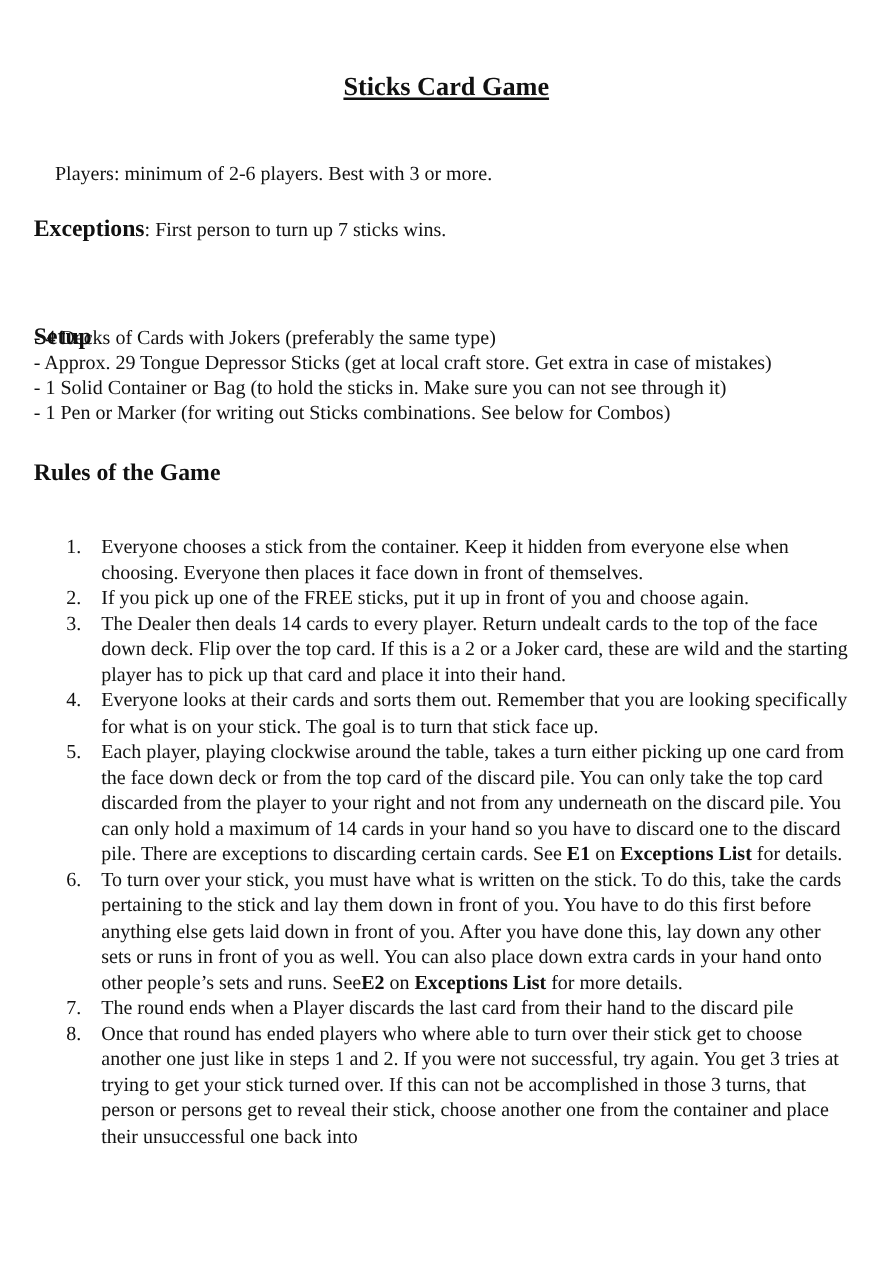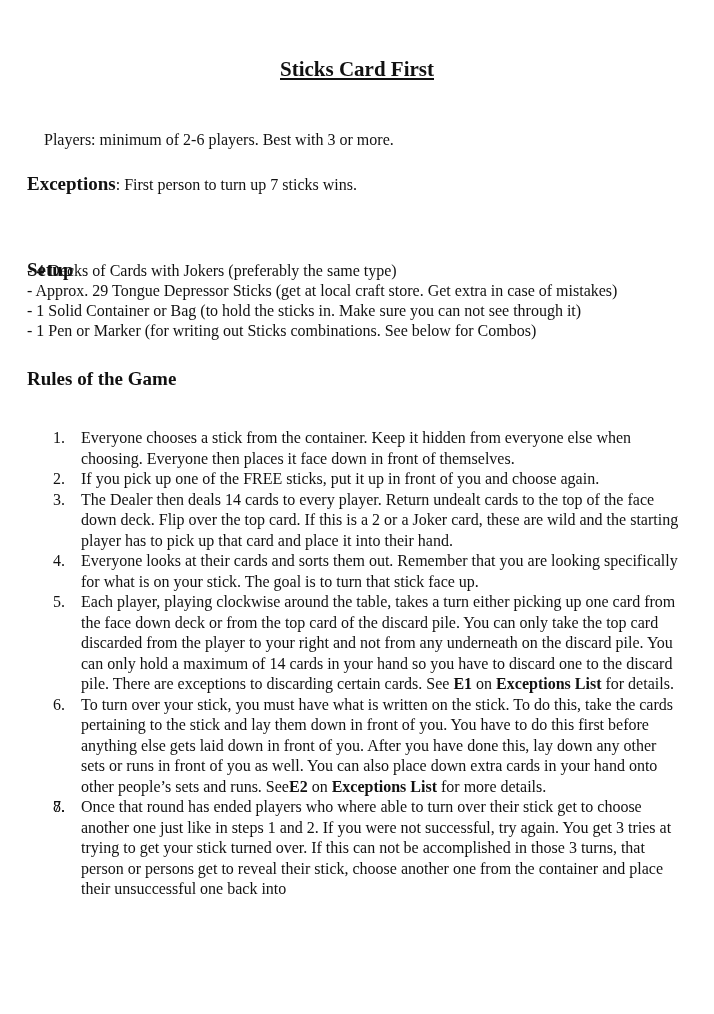--- a/index.html
+++ b/index.html
@@ -29,21 +29,21 @@
     position: absolute; top: 428px; left: 0; width: 714px; font-size: 16px; line-height: 20.5px;
     margin: 0; padding: 0; list-style: none;
   }
   .rules li { position: relative; padding-left: 81px; width: 600px; }
   .rules .num { position: absolute; left: 53px; top: 0; }
 </style>
 </head>
 <body>
 
 <div class="page">
-  <div class="title" id="title1">Sticks Card First</div>
+  <div class="title" id="title1">Sticks Card Game</div>
 
   <div class="players">Players: minimum of 2-6 players. Best with 3 or more.</div>
 
   <div class="objective">
     <b>Exceptions</b><span>: First person to turn up 7 sticks wins.</span>
   </div>
 
   <div class="h2" id="setup-heading">Setup</div>
   <div class="setup-list">
     <div>- 4 Decks of Cards with Jokers (preferably the same type)</div>
@@ -73,19 +73,20 @@
     <li>
       <span class="num">5.</span>
       <span>Each player, playing clockwise around the table, takes a turn either picking up one card from the face down deck or from the top card of the discard pile. You can only take the top card discarded from the player to your right and not from any underneath on the discard pile. You can only hold a maximum of 14 cards in your hand so you have to discard one to the discard pile. There are exceptions to discarding certain cards. See </span><b>E1</b><span> on </span><b>Exceptions List</b><span> for details.</span>
     </li>
     <li>
       <span class="num">6.</span>
       <span>To turn over your stick, you must have what is written on the stick. To do this, take the cards pertaining to the stick and lay them down in front of you. You have to do this first before anything else gets laid down in front of you. After you have done this, lay down any other sets or runs in front of you as well. You can also place down extra cards in your hand onto other people’s sets and runs. See</span><b>E2</b><span> on </span><b>Exceptions List</b><span> for more details.</span>
     </li>
     <li>
       <span class="num">7.</span>
+      <span>The round ends when a Player discards the last card from their hand to the discard pile</span>
     </li>
     <li>
       <span class="num">8.</span>
       <span>Once that round has ended players who where able to turn over their stick get to choose another one just like in steps 1 and 2. If you were not successful, try again. You get 3 tries at trying to get your stick turned over. If this can not be accomplished in those 3 turns, that person or persons get to reveal their stick, choose another one from the container and place their unsuccessful one back into</span>
     </li>
   </ol>
 </div>
 
 </body></html>

